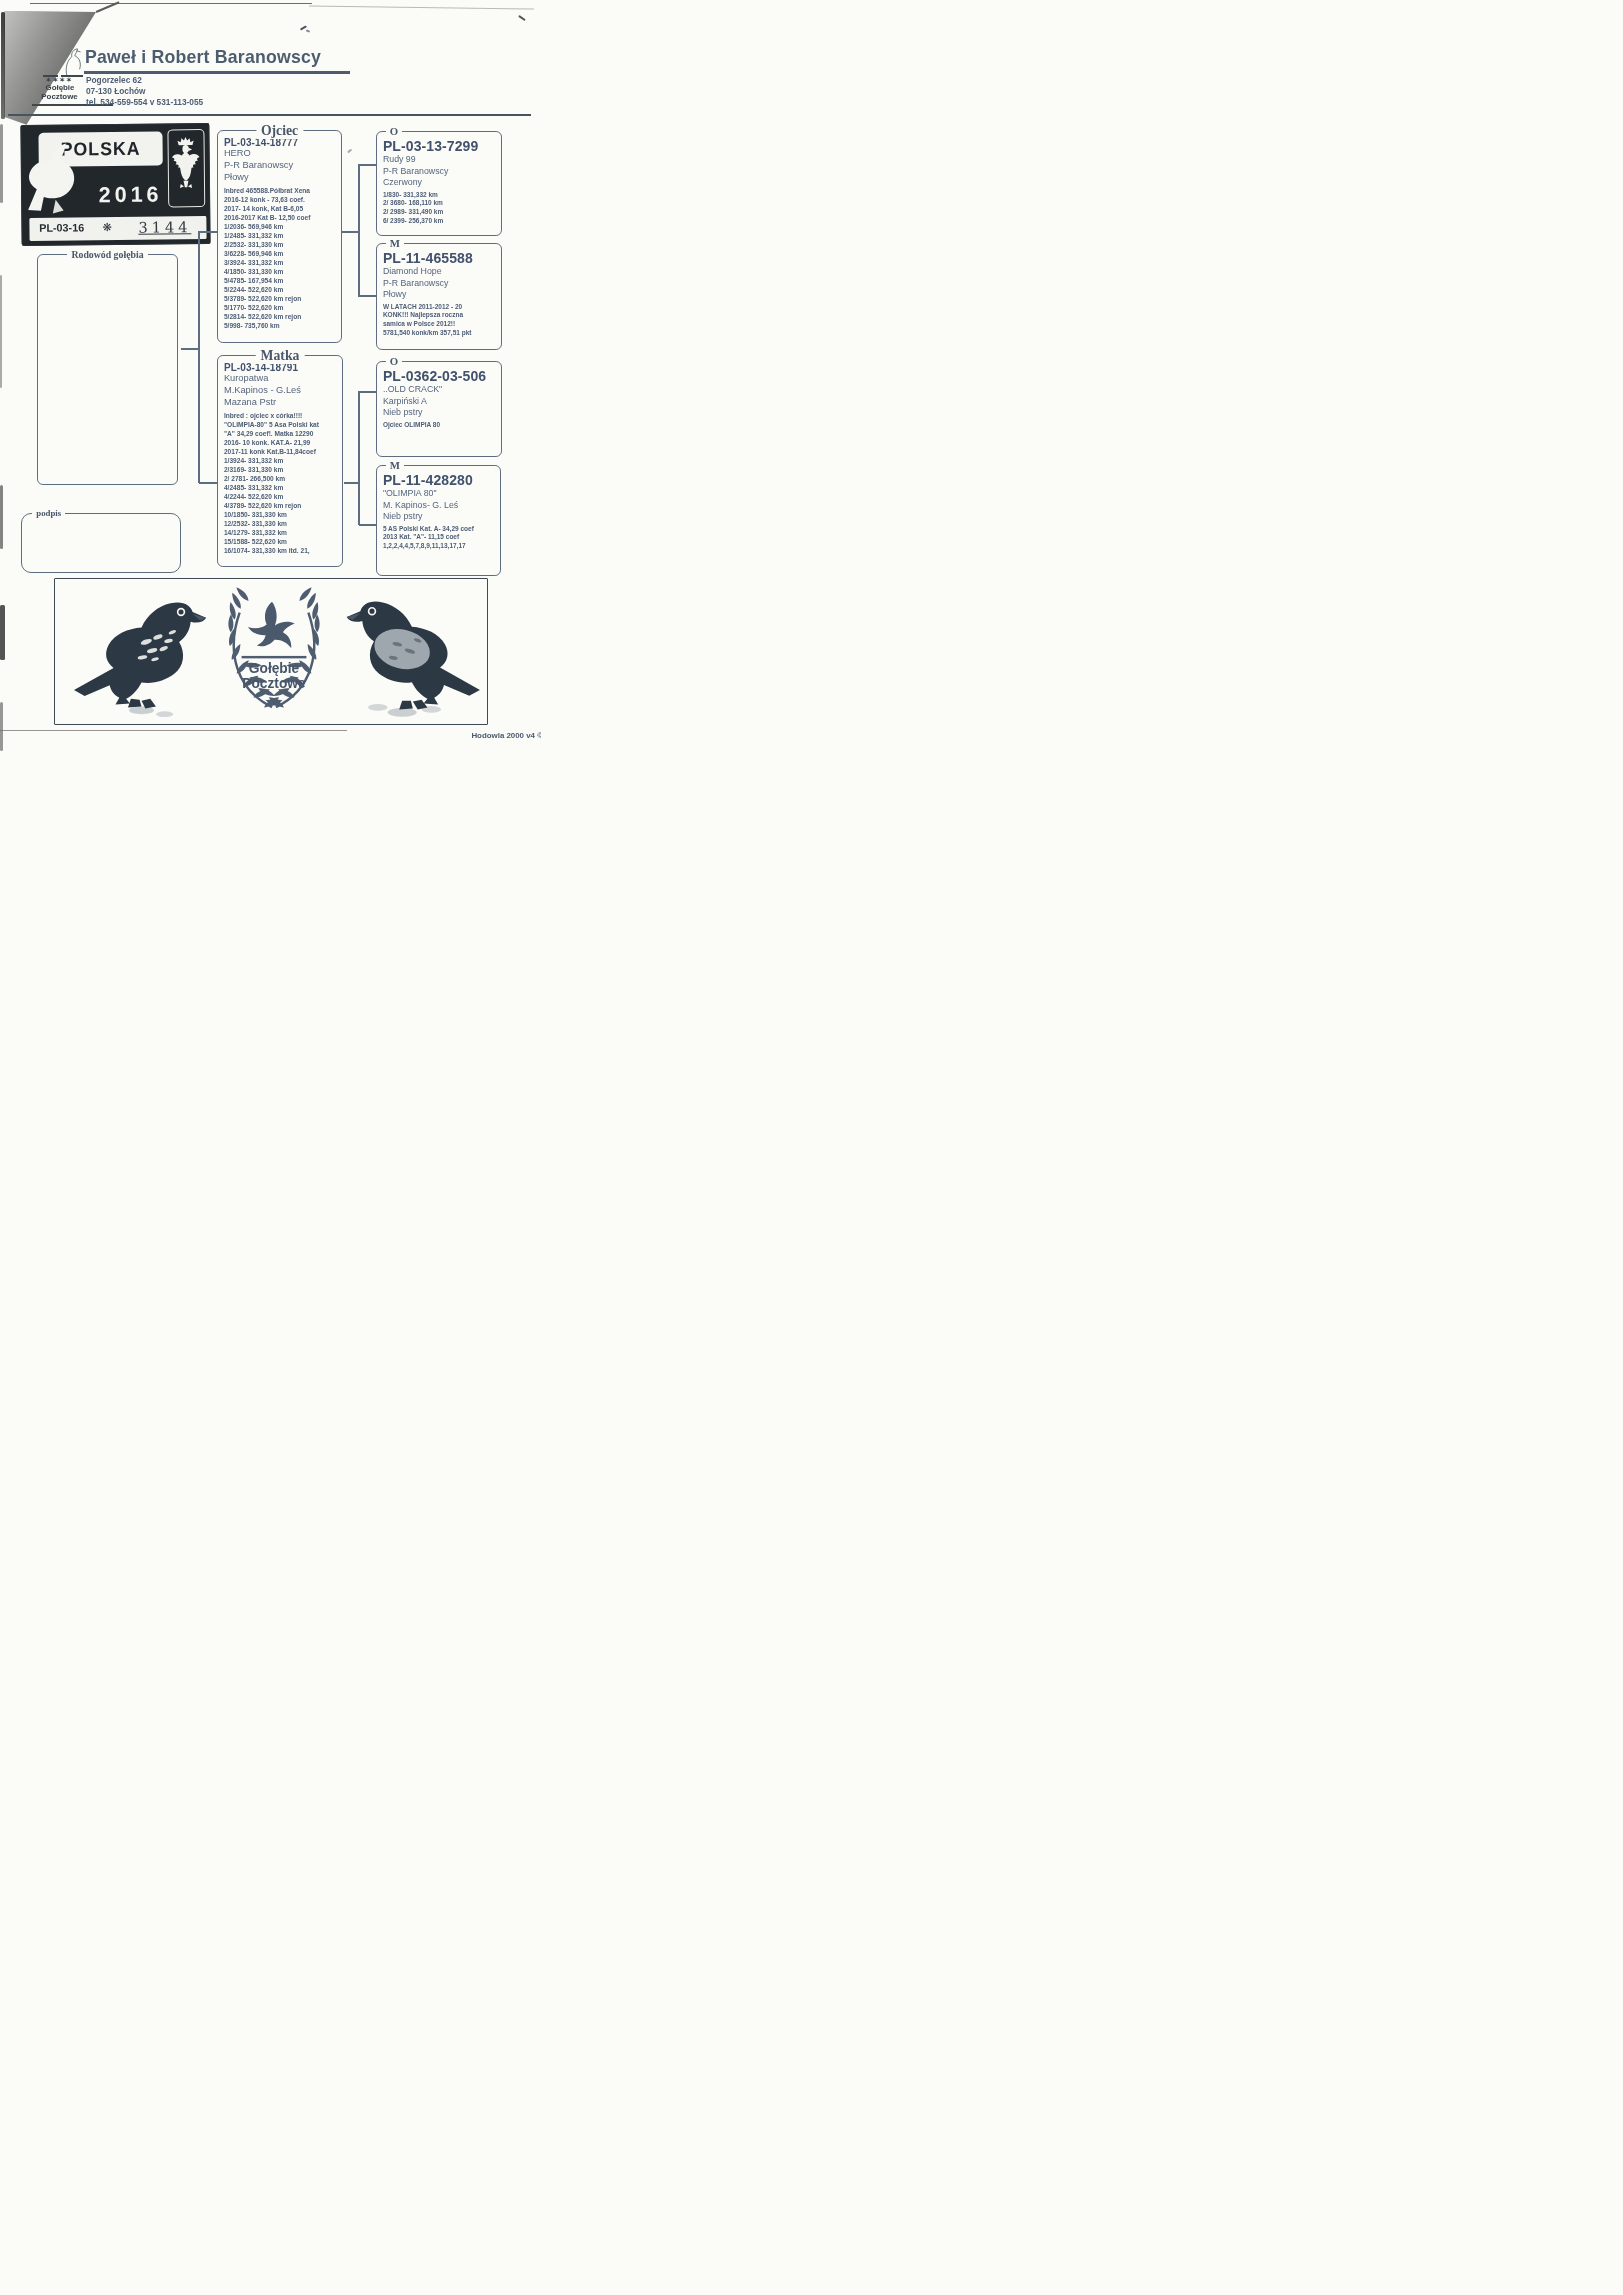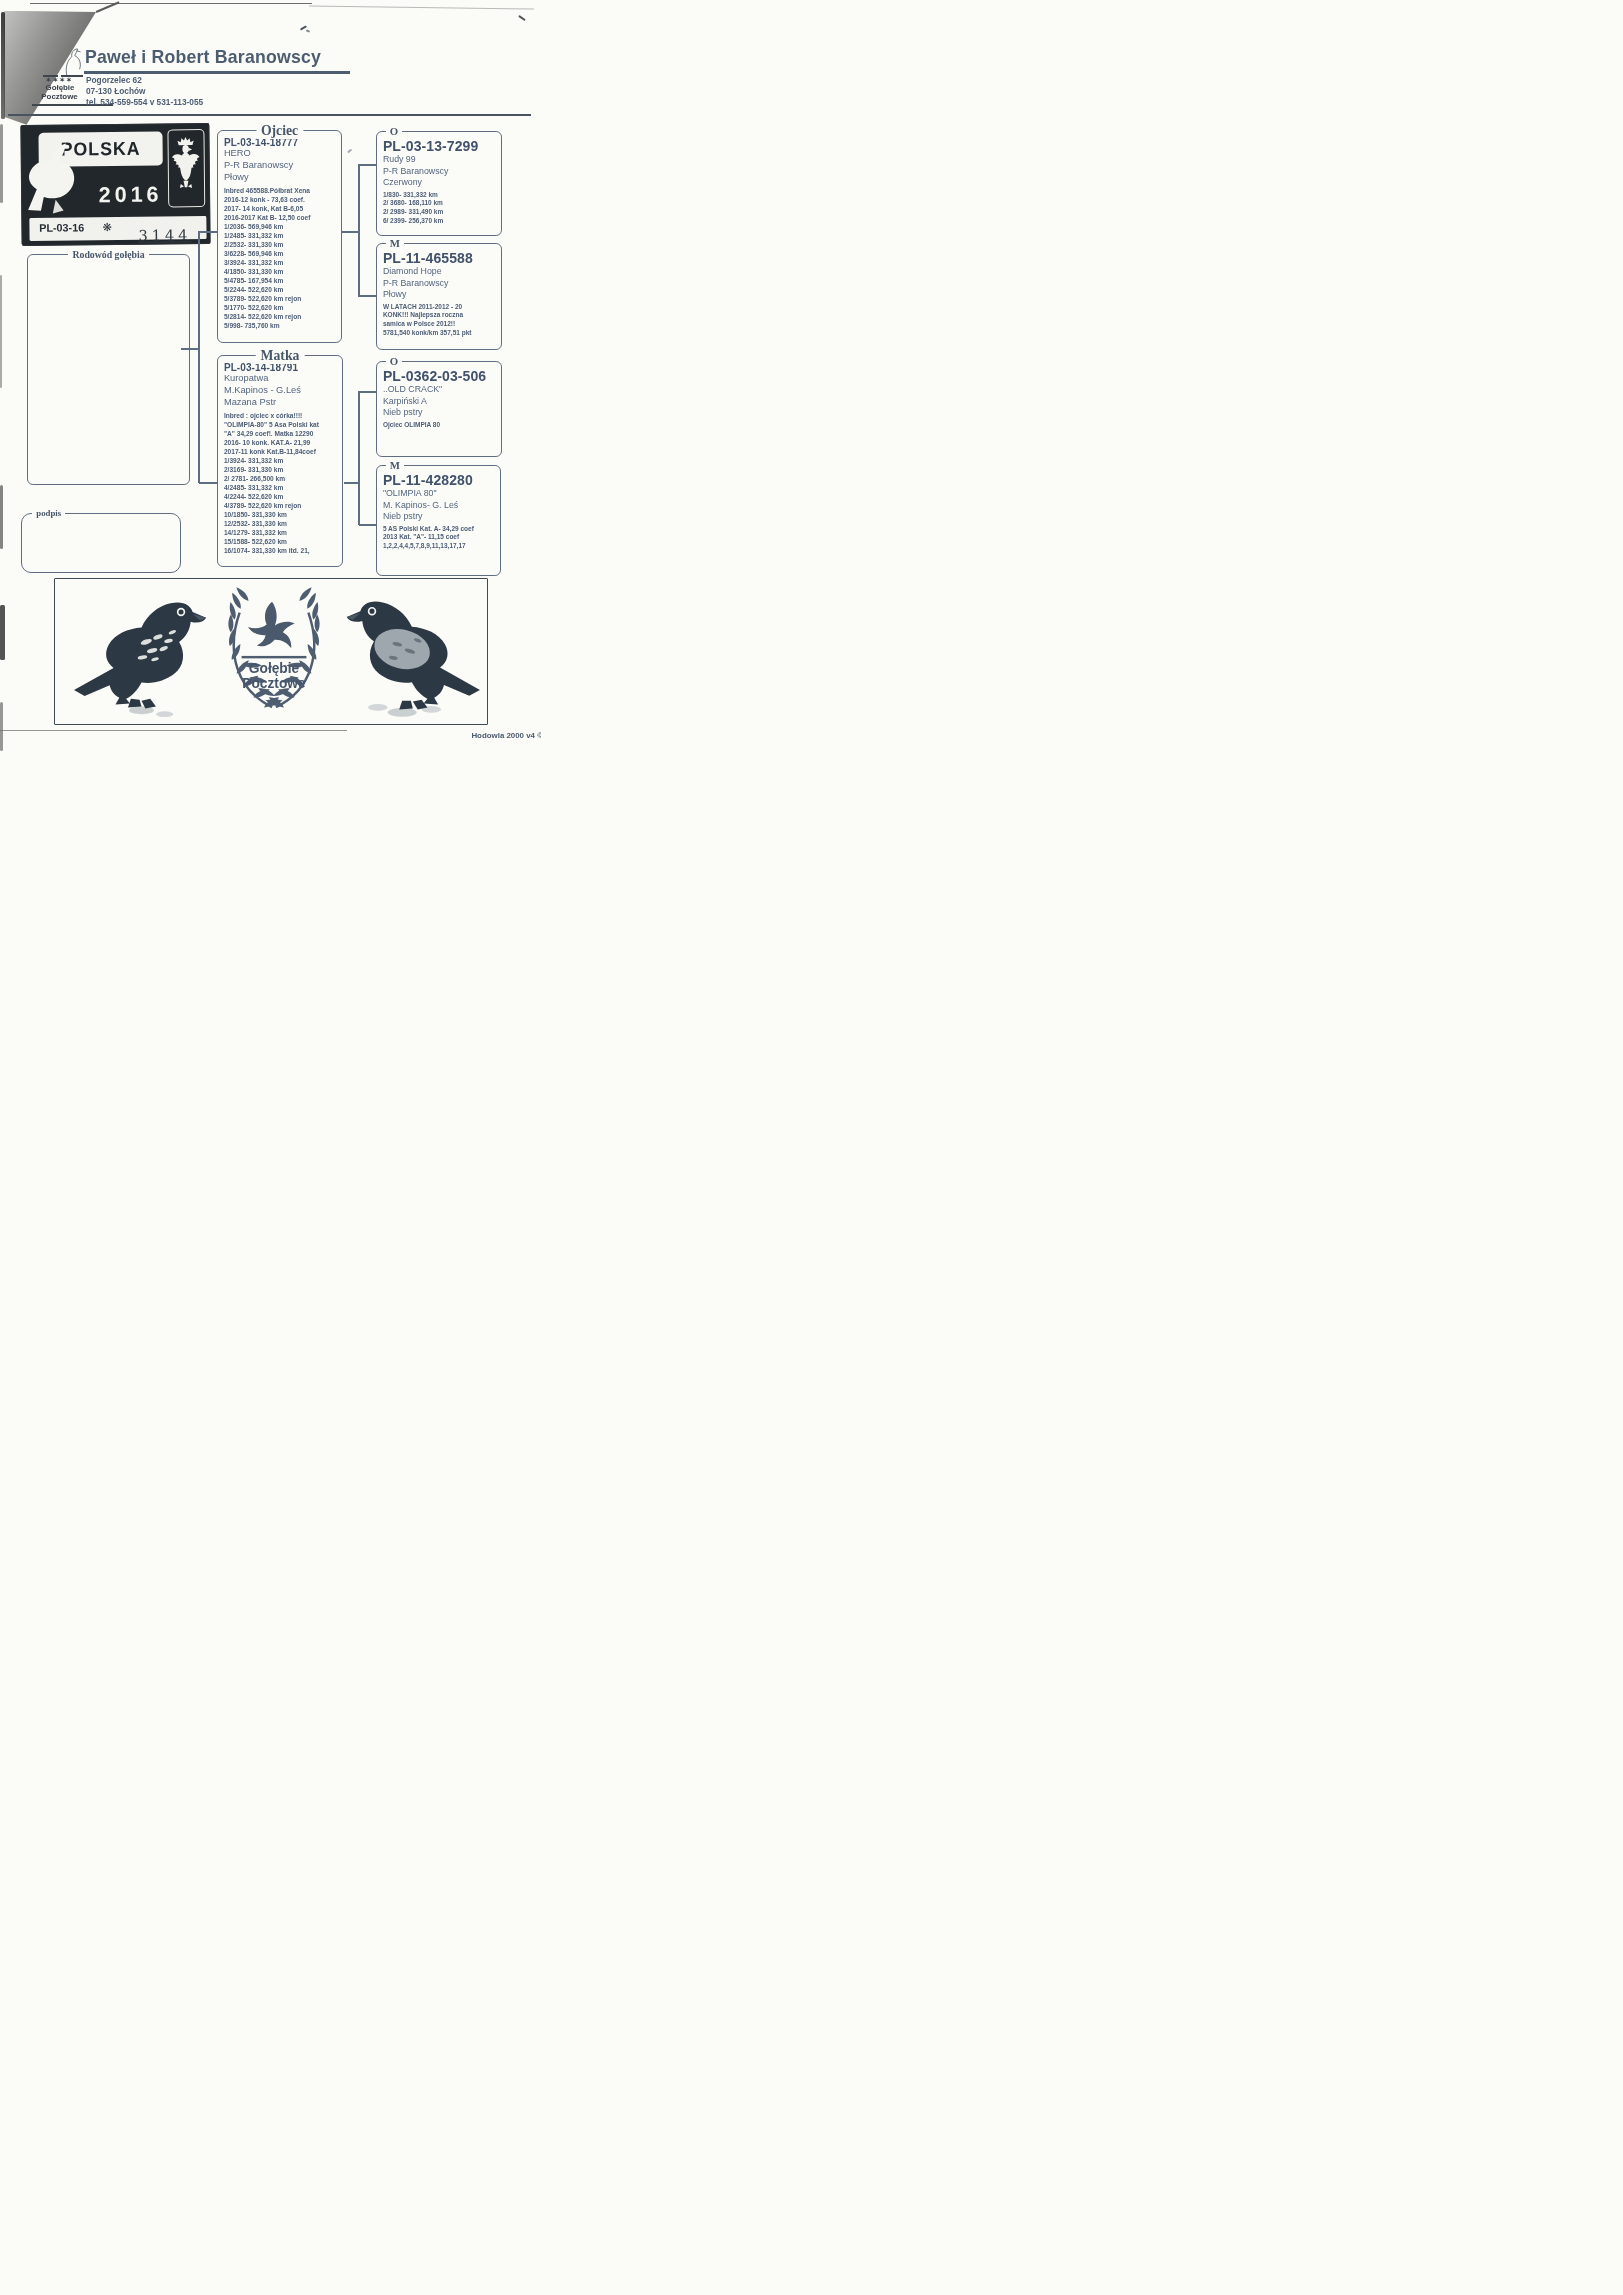--- a/index.html
+++ b/index.html
@@ -40,21 +40,21 @@
 
   
   .stamp{left:20.6px;top:124px;width:189px;height:121px;background:var(--stamp-bg);border-radius:2.5px;transform:rotate(-0.6deg);box-shadow:0 0 0 1px #2e3338 inset;}
   .stamp .polska-box{position:absolute;left:17.7px;top:7.9px;width:124px;height:34px;background:#f2f2ee;border-radius:4.9px;text-align:center;}
   .stamp .polska-box span{font-size:18.7px;font-weight:bold;color:#20262b;letter-spacing:1px;line-height:34px;display:inline-block;transform:scaleX(.95);}
   .stamp .year{position:absolute;left:68px;top:58px;width:83px;text-align:center;font-size:21.6px;font-weight:bold;color:#f2f2ee;letter-spacing:3.9px;}
   .eagle-panel{position:absolute;left:147px;top:5.9px;width:37px;height:78px;border:1.5px solid #e9e9e5;border-radius:4.9px;}
   .stamp .bar{position:absolute;left:7.9px;top:93px;width:177px;height:22.6px;background:#f1f1ed;border-radius:1.5px;}
   .stamp .bar .prefix{position:absolute;left:9.8px;top:4.4px;font-size:10.8px;font-weight:bold;color:#262d33;}
   .stamp .bar .sep{position:absolute;left:73px;top:3.9px;font-size:11.3px;color:#2a3138;}
-  .stamp .bar .num{position:absolute;left:109px;top:10px;font-size:14.7px;font-family:"DejaVu Serif",serif;letter-spacing:3.9px;color:#333b42;text-decoration:underline;}
+  .stamp .bar .num{position:absolute;left:109px;top:2px;font-size:14.7px;font-family:"DejaVu Serif",serif;letter-spacing:3.9px;color:#333b42;text-decoration:underline;}
 
   
   .card{border:1.5px solid var(--border);border-radius:5.9px;}
   .card-title{position:absolute;top:-8.3px;left:50%;transform:translateX(-50%);background:var(--paper);padding:0 4.9px;
     font-family:"Liberation Serif",serif;font-weight:bold;font-size:13.7px;color:var(--ink-title);white-space:nowrap;}
   .card-label{position:absolute;top:-7.4px;left:8.8px;background:var(--paper);padding:0 3.9px;
     font-family:"Liberation Serif",serif;font-weight:bold;font-size:10.8px;color:var(--ink-title);}
   .card-title.sm{font-size:9.8px;top:-6.4px;}
   .card-content{padding:5.9px 0 0 5.9px;}
   .ring{font-size:10px;font-weight:bold;color:var(--ink-dark);letter-spacing:0.1px;margin-bottom:0.5px;}
@@ -132,21 +132,21 @@
         </g>
       </svg>
     </div>
     <div class="bar">
       <span class="prefix">PL-03-16</span>
       <span class="sep">❋</span>
       <span class="num">3144</span>
     </div>
   </div>
 
-  <div class="abs card" style="left:27px;top:254px;width:163px;height:231px;">
+  <div class="abs card" style="left:37px;top:254px;width:141px;height:231px;">
     <div class="card-title sm">Rodowód gołębia</div>
   </div>
 
   <div class="abs card" style="left:217px;top:130px;width:125px;height:213px;">
     <div class="card-title">Ojciec</div>
     <div class="card-content">
       <div class="ring">PL-03-14-18777</div>
       <div class="pline">HERO</div>
       <div class="pline">P-R Baranowscy</div>
       <div class="pline">Płowy</div>

